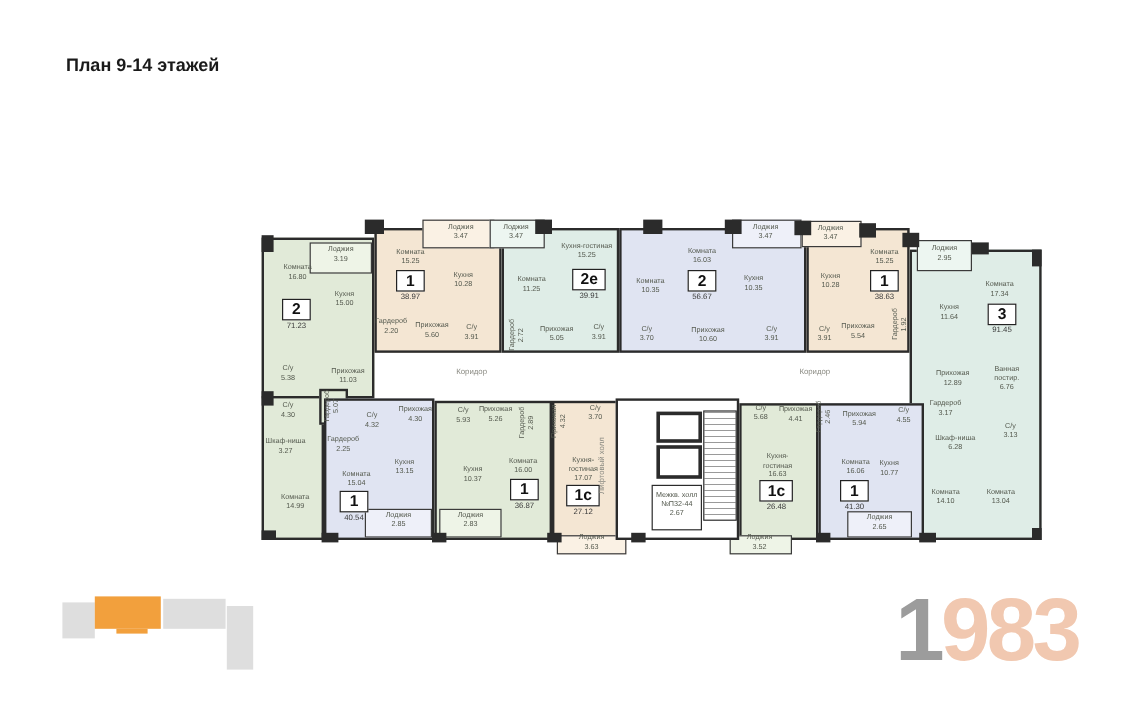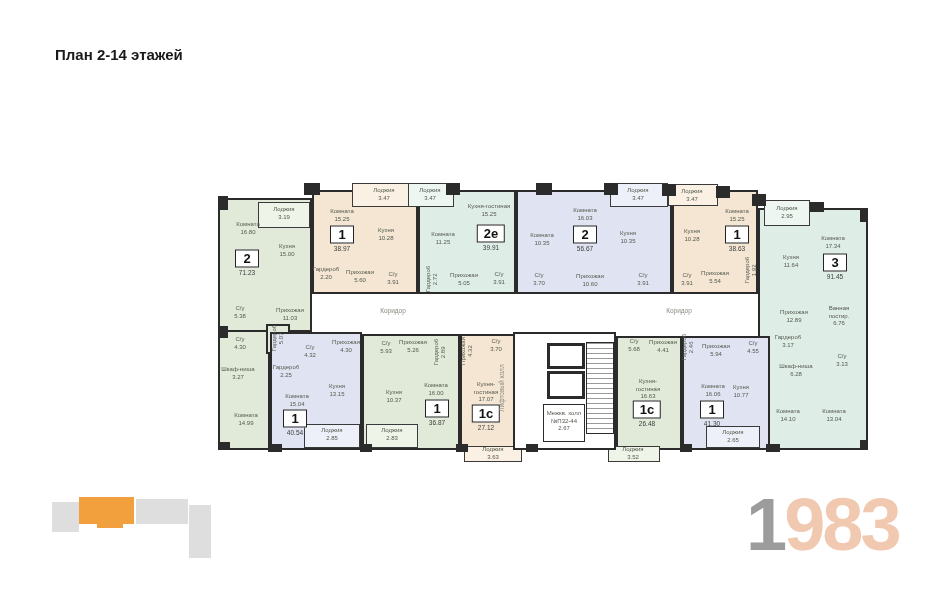--- a/index.html
+++ b/index.html
@@ -48,21 +48,21 @@
   .logo-digits .d1{color:#9c9c9c}
   .logo-digits .d2{color:#f1c8b0}
   .logo-cap{margin-top:2px;padding-left:20px;font-size:9px;font-weight:bold;color:#8f8f8f;
             letter-spacing:0.4px;line-height:1.5}
   .logo-cap span{display:block}
 </style>
 </head>
 <body>
 
 <div class="hdr">
-  <div class="h3">План 2-14 этажей</div>
+  <div class="h3">План 9-14 этажей</div>
 </div>
 
 <div class="apt c-green" style="left:218px;top:198px;width:94px;height:134px"></div>
 <div class="apt c-green" style="left:218px;top:330px;width:52px;height:120px"></div>
 <div class="apt c-green" style="left:266px;top:324px;width:24px;height:30px"></div>
 <div class="apt c-beige" style="left:312px;top:190px;width:106px;height:104px"></div>
 <div class="apt c-mint" style="left:418px;top:190px;width:98px;height:104px"></div>
 <div class="apt c-blue" style="left:516px;top:190px;width:156px;height:104px"></div>
 <div class="apt c-beige" style="left:672px;top:190px;width:86px;height:104px"></div>
 <div class="apt c-mint" style="left:758px;top:208px;width:110px;height:242px"></div>

